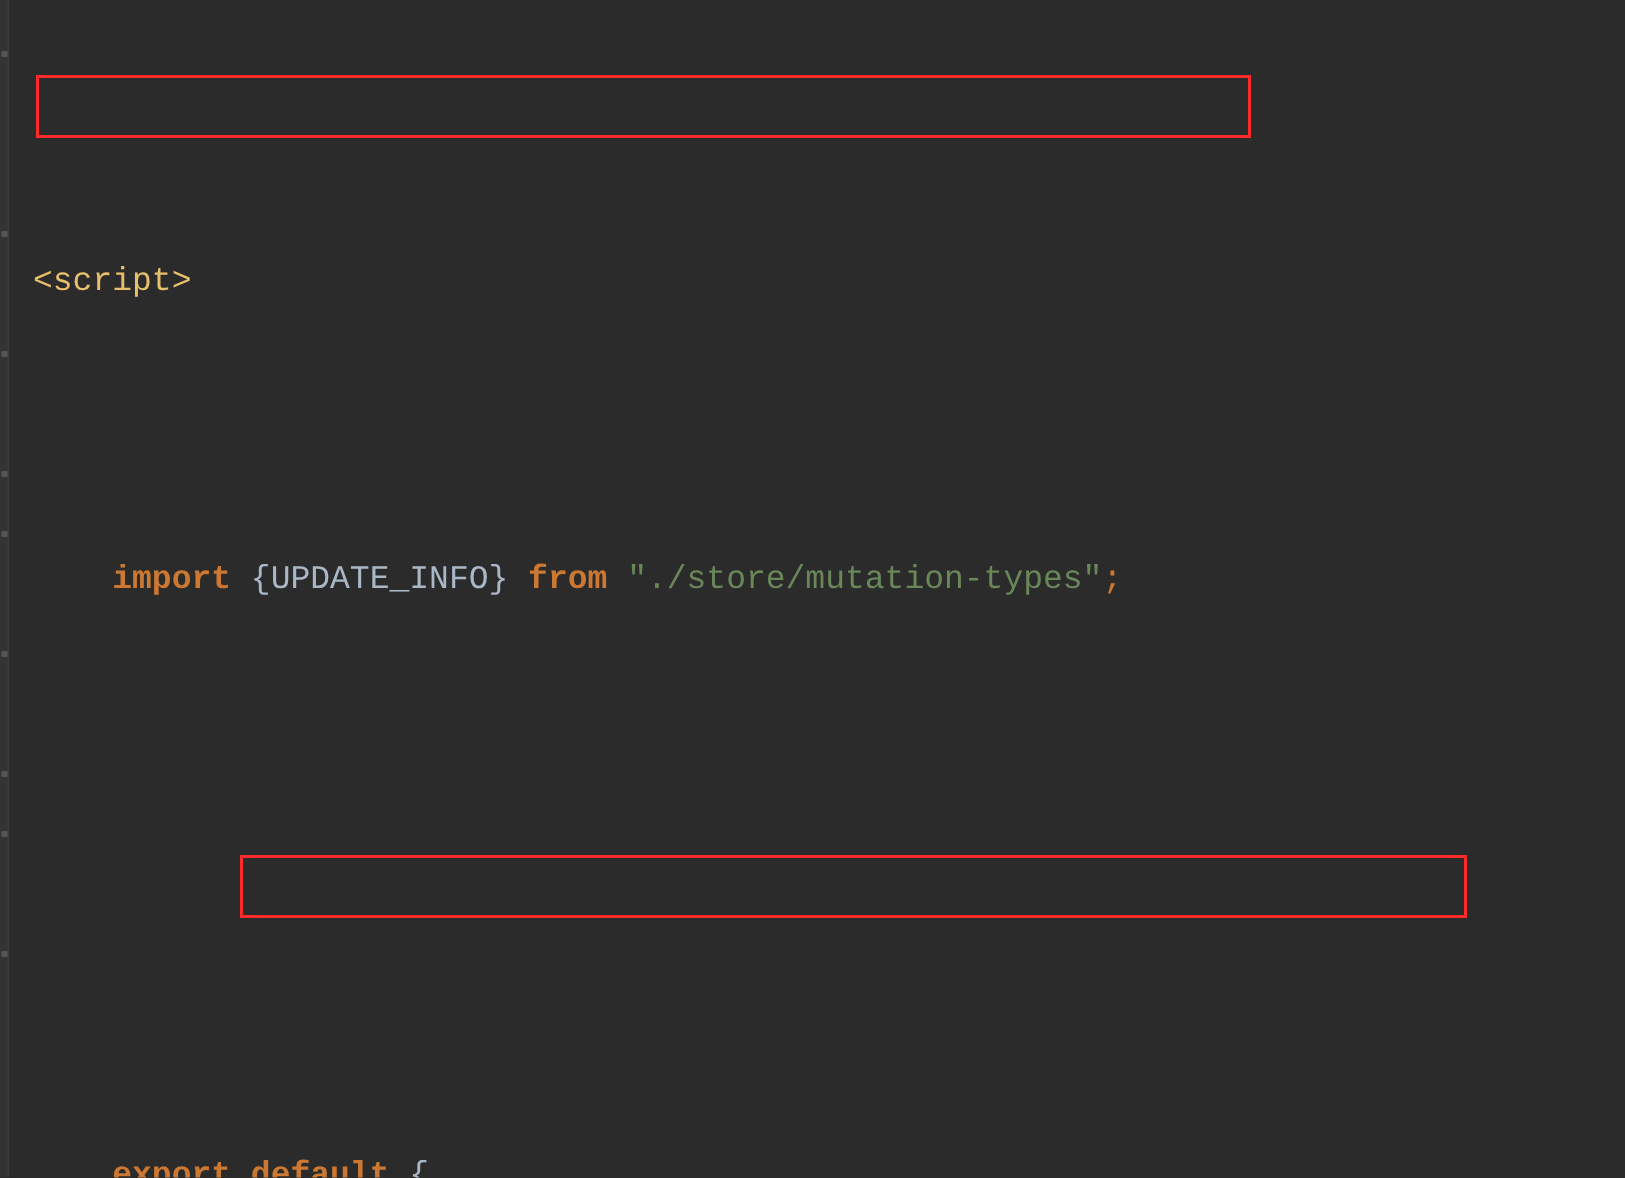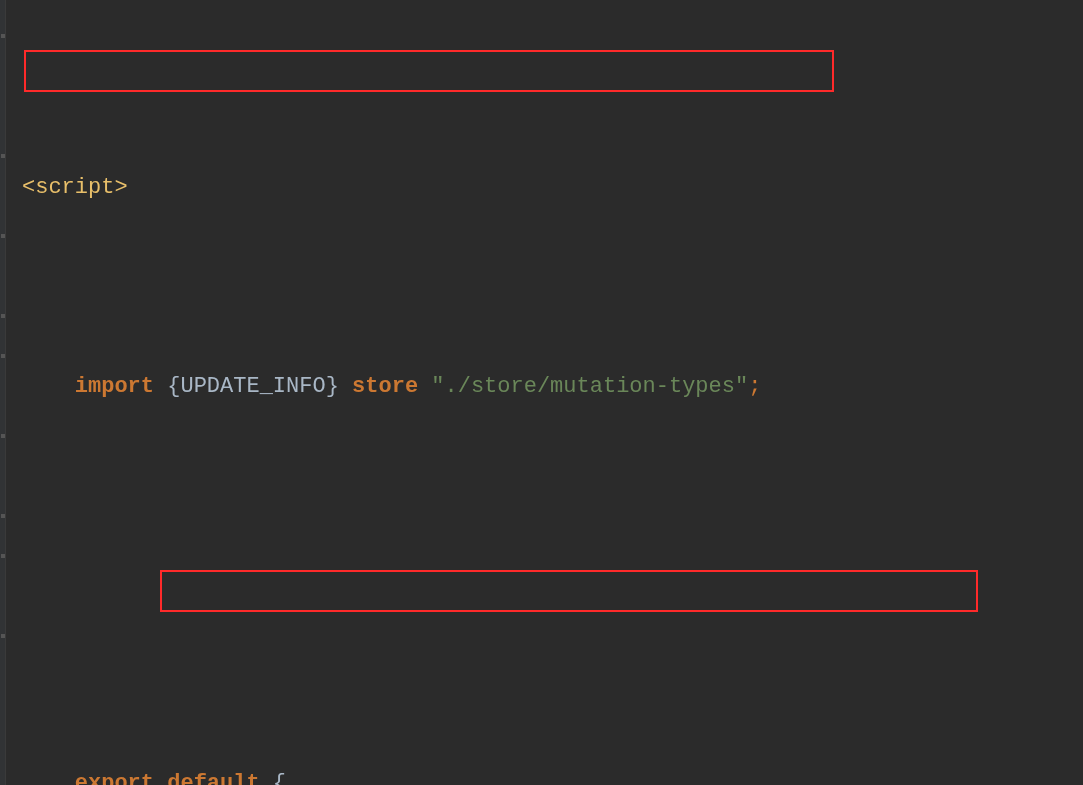--- a/index.html
+++ b/index.html
@@ -74,21 +74,21 @@
     <div class="tick" style="top:634px"></div>
   </div>
 </div>
 
 <div class="editor">
 
   
   <div class="code-line"><span class="tok-tag">&lt;</span><span class="tok-tag">script</span><span class="tok-tag">&gt;</span></div>
 
   
-  <div class="code-line"><span>    </span><span class="tok-keyword">import</span><span> </span><span class="tok-brace">{</span><span class="tok-const">UPDATE_INFO</span><span class="tok-brace">}</span><span> </span><span class="tok-keyword">store</span><span> </span><span class="tok-string">"./store/mutation-types"</span><span class="tok-punct">;</span></div>
+  <div class="code-line"><span>    </span><span class="tok-keyword">import</span><span> </span><span class="tok-brace">{</span><span class="tok-const">UPDATE_INFO</span><span class="tok-brace">}</span><span> </span><span class="tok-keyword">from</span><span> </span><span class="tok-string">"./store/mutation-types"</span><span class="tok-punct">;</span></div>
 
   
   <div class="code-line"><span></span></div>
 
   
   <div class="code-line"><span>    </span><span class="tok-keyword">export</span><span> </span><span class="tok-keyword">default</span><span> </span><span class="tok-brace">{</span></div>
 
   
   
 

